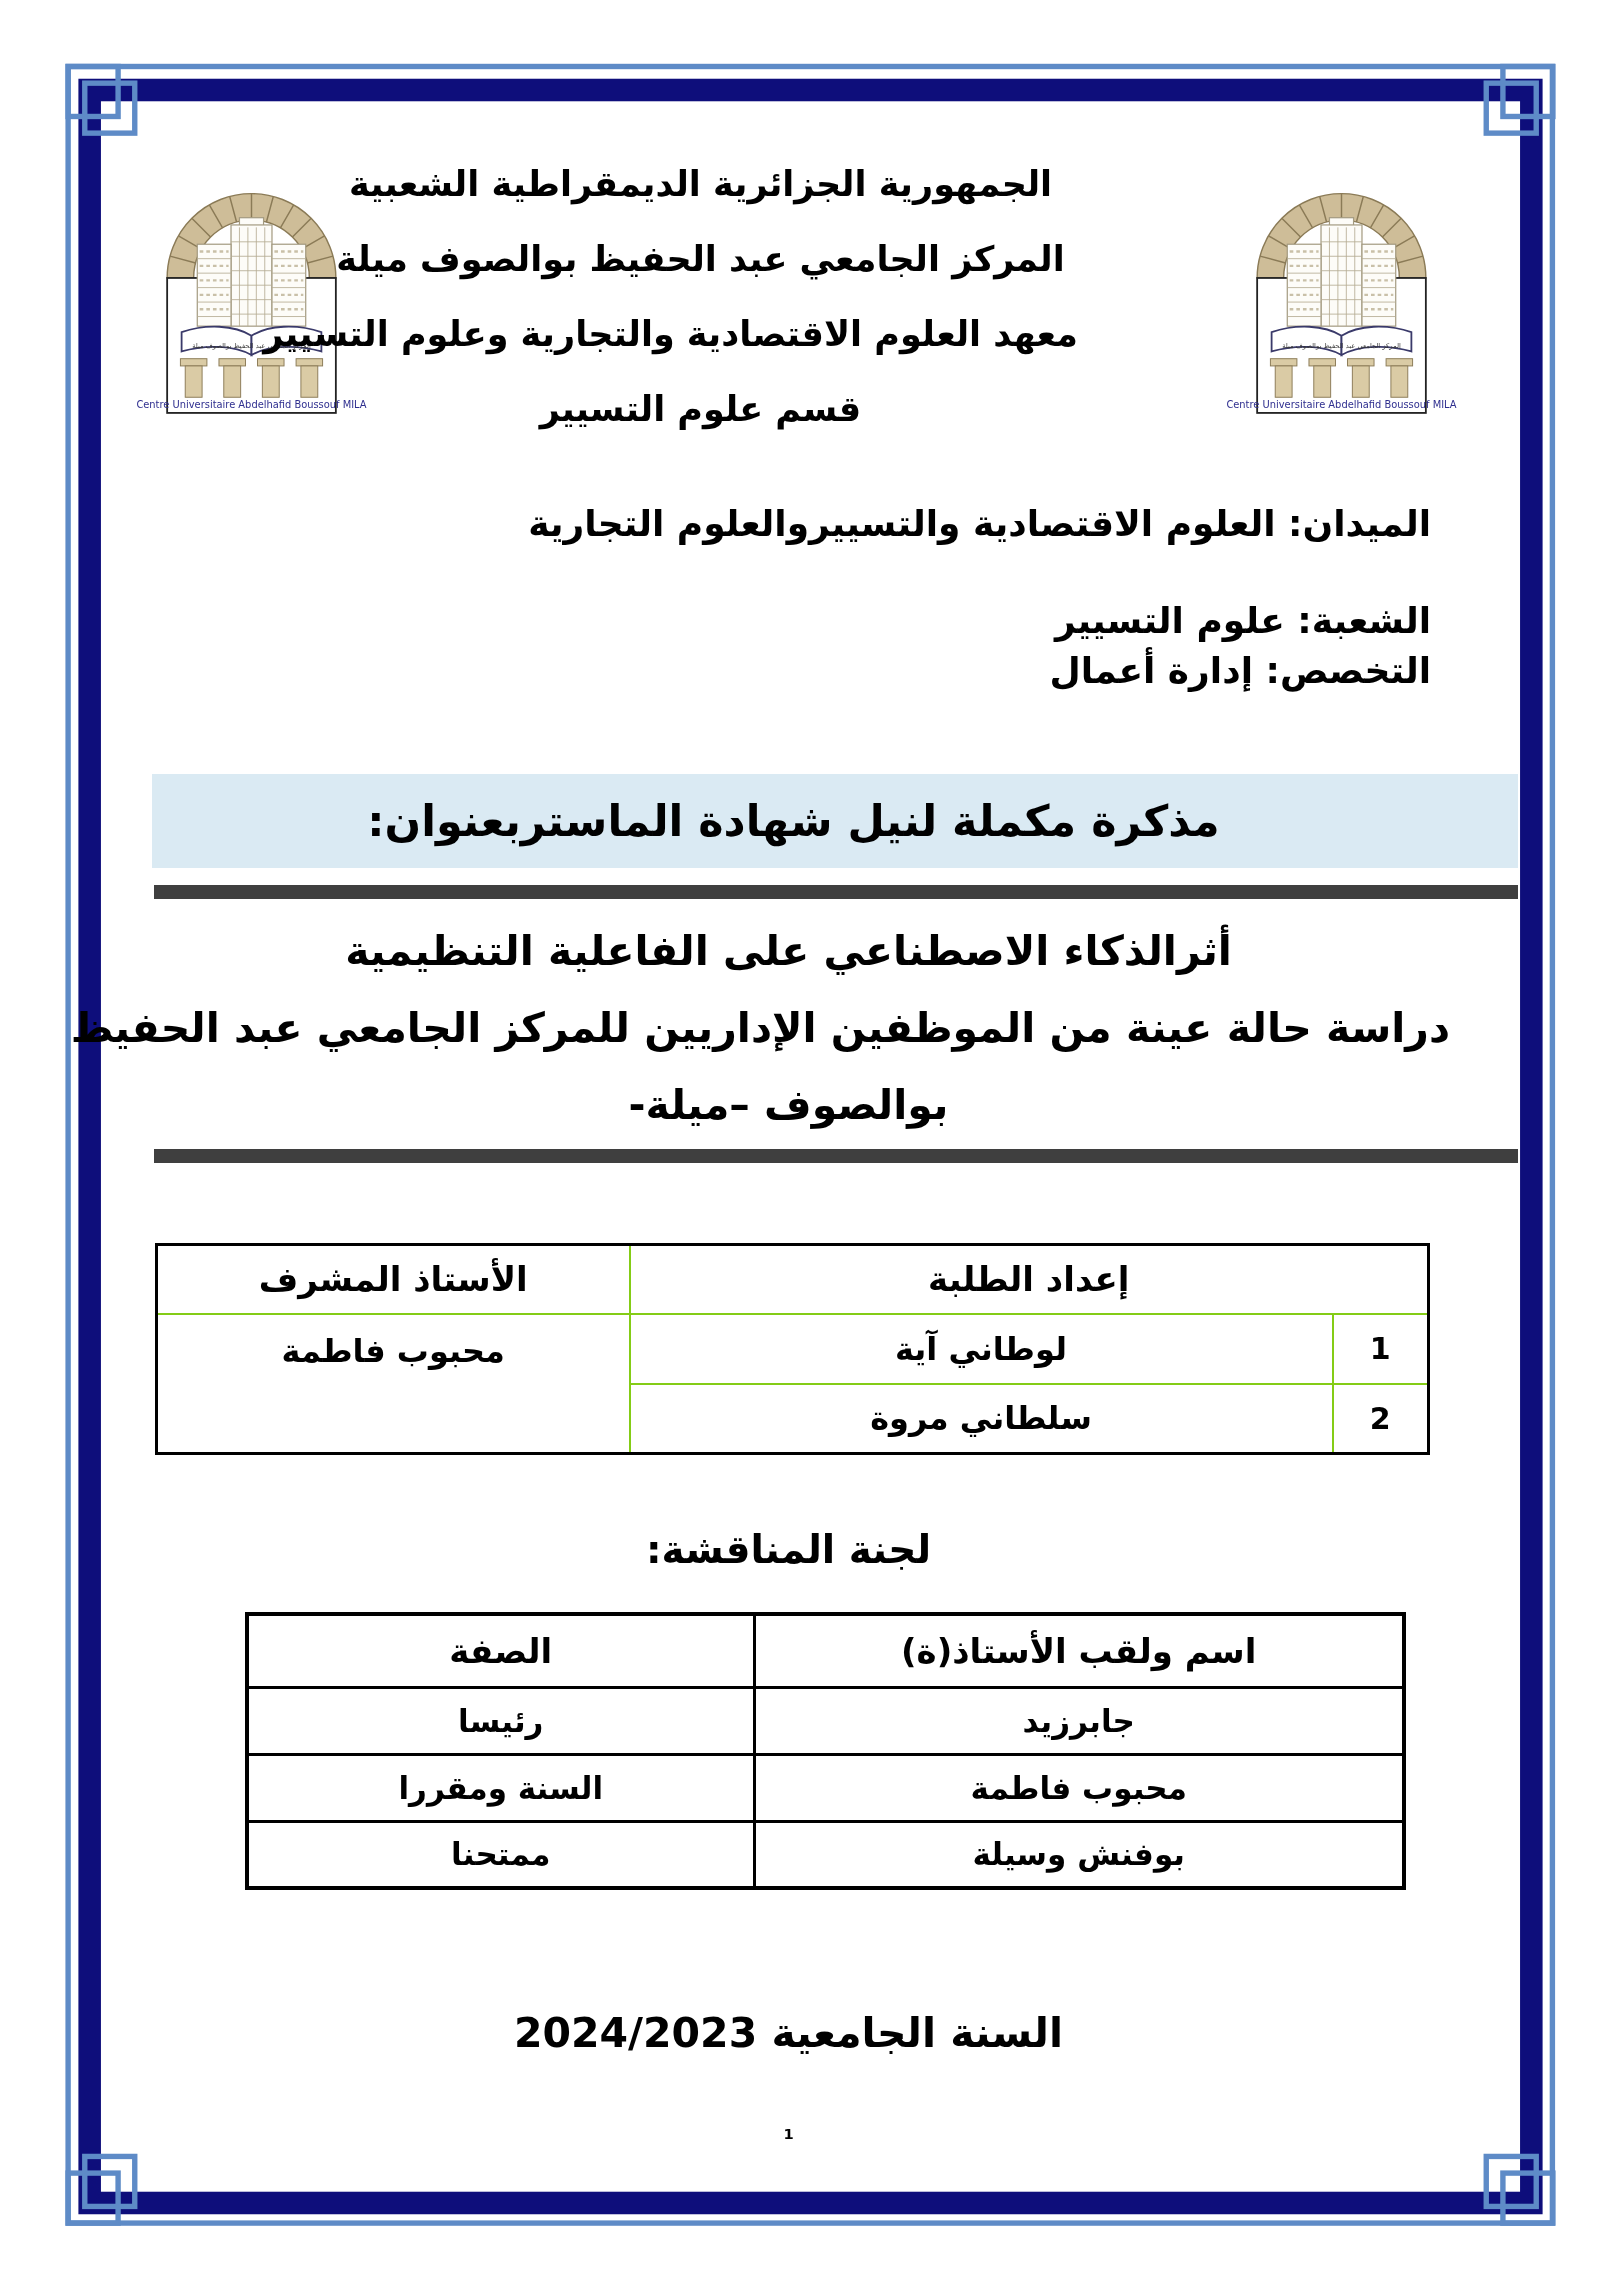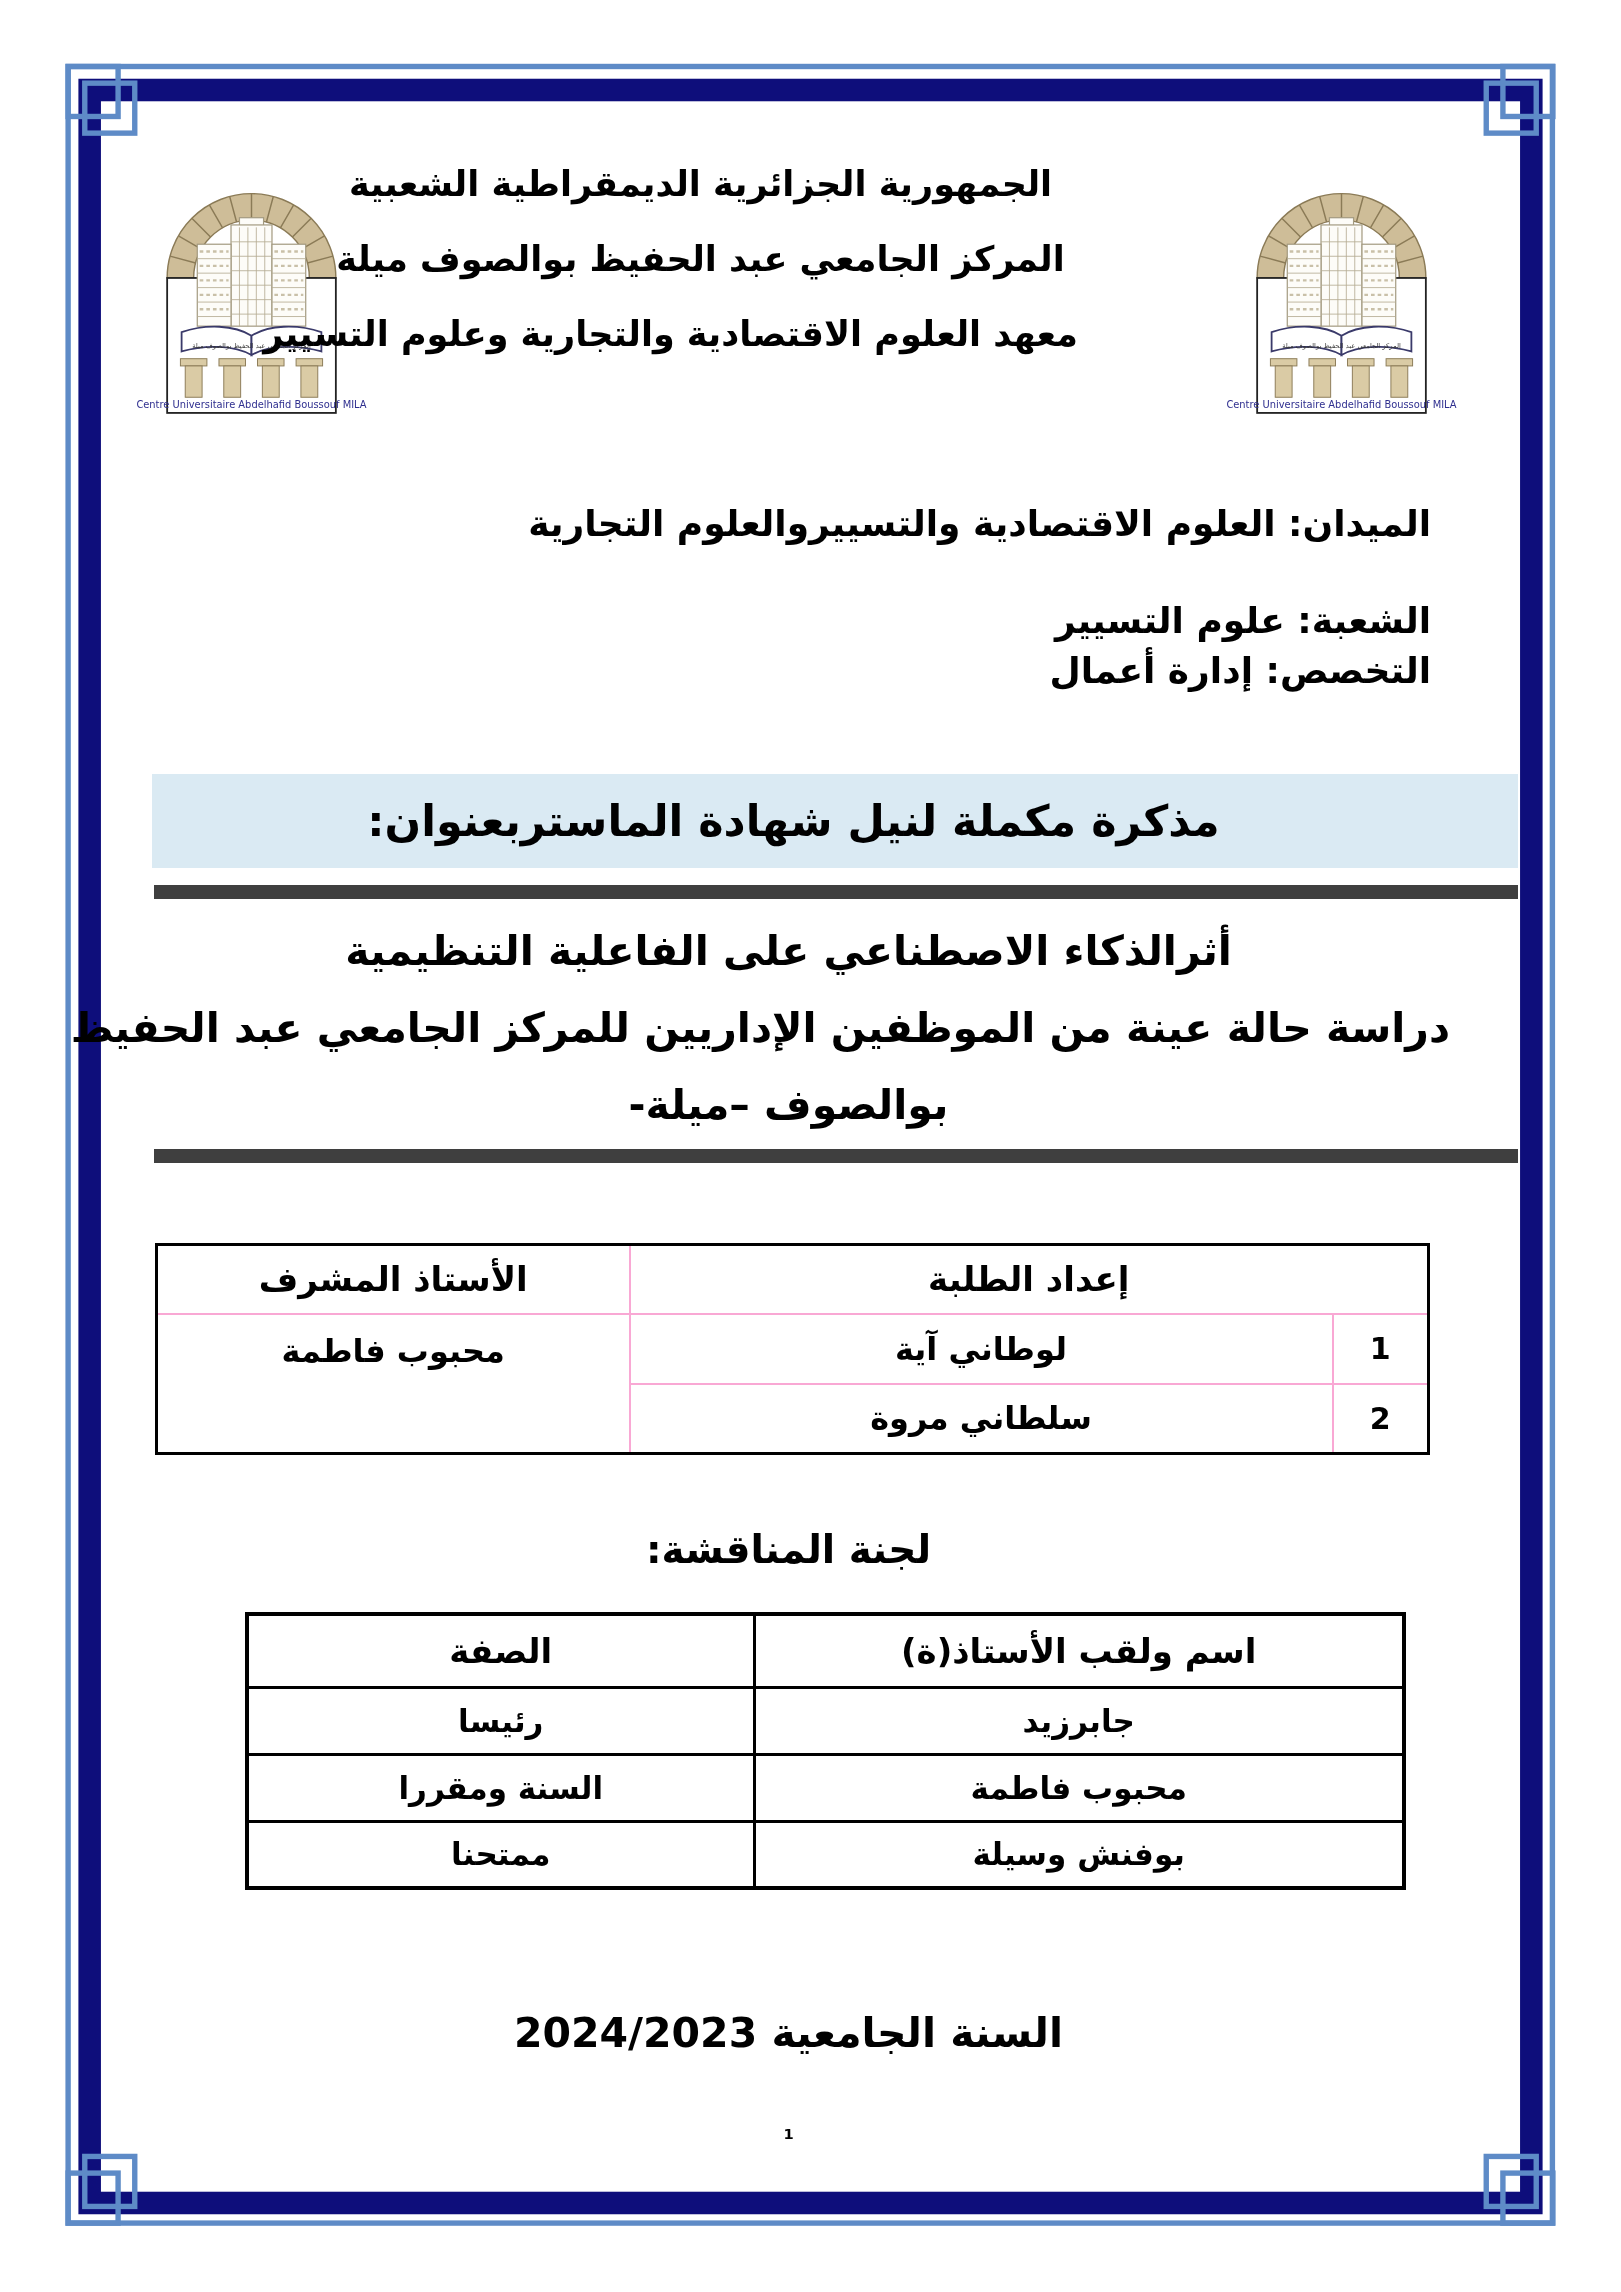--- a/index.html
+++ b/index.html
@@ -39,21 +39,21 @@
   .bar { position:absolute; left:154px; width:1364px; height:13.7px; background:#3F3F3F; }
   .bar-top    { top:885px; }
   .bar-bottom { top:1149px; }
 
   
   .title-block { position:absolute; left:127px; top:913px; width:1323px; text-align:center; direction:rtl; }
   .title-block div { line-height:77px; font-size:41px; font-weight:bold; white-space:nowrap; }
 
   
   table { border-collapse:collapse; direction:rtl; table-layout:fixed; position:absolute; background:#fff; }
-  th, td { border:2px solid #f9a8d4; text-align:center; vertical-align:middle; font-weight:bold; }
+  th, td { border:2px solid #84cc16; text-align:center; vertical-align:middle; font-weight:bold; }
 
   .students-table { left:155px; top:1243px; width:1272px; border:3.9px solid #000; }
   .students-table th { height:69px; font-size:34px; }
   .students-table td { height:70px; font-size:32px; }
   .students-table td.num-cell { font-size:30px; }
   .students-table td.supervisor-cell { vertical-align:top; padding-top:17.6px; }
 
   .committee-heading { position:absolute; left:127px; top:1527px; width:1323px; text-align:center;
                        direction:rtl; font-size:39px; font-weight:bold; }
 
@@ -141,20 +141,21 @@
     <use href="#uni-logo"></use>
   </svg>
   <svg class="logo logo-right" viewBox="0 0 200 215">
     <use href="#uni-logo"></use>
   </svg>
 
   <div class="hdr">
     <div>الجمهورية الجزائرية الديمقراطية الشعبية</div>
     <div>المركز الجامعي عبد الحفيظ بوالصوف ميلة</div>
     <div>معهد العلوم الاقتصادية والتجارية وعلوم التسيير</div>
+    <div>قسم علوم التسيير</div>
   </div>
 
   <div class="field field-domain">الميدان: العلوم الاقتصادية والتسييروالعلوم التجارية</div>
   <div class="field field-branch">الشعبة: علوم التسيير</div>
   <div class="field field-specialty">التخصص: إدارة أعمال</div>
 
   <div class="banner">
     <span class="banner-text">مذكرة مكملة لنيل شهادة الماستربعنوان:</span>
   </div>
 

